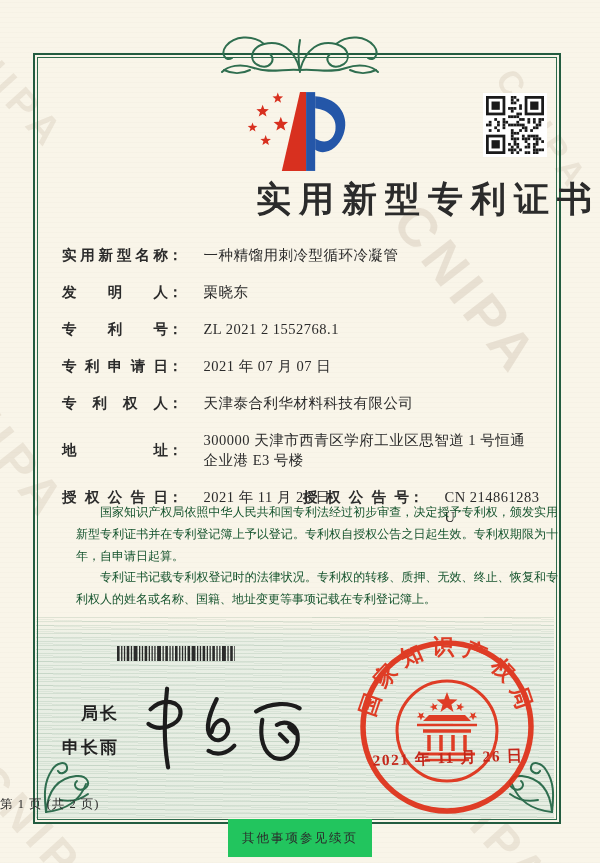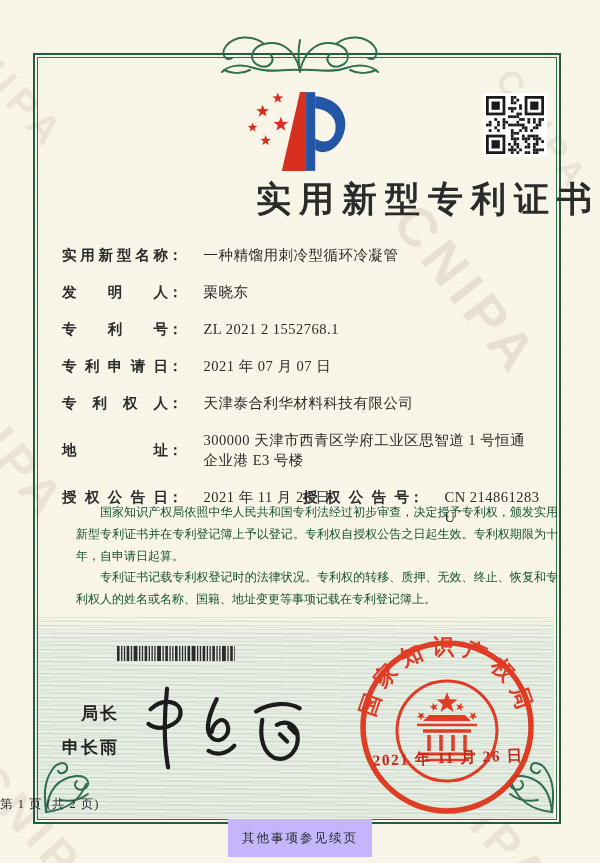--- a/index.html
+++ b/index.html
@@ -52,21 +52,21 @@
   .barcode{position:absolute;left:117px;top:646px;z-index:4;}
   .signer{position:absolute;left:62px;top:702px;z-index:4;font-family:"Liberation Sans",sans-serif;
           font-size:17px;font-weight:700;color:#222;text-align:right;}
   .signer div{margin-bottom:11px;letter-spacing:2px;}
   .signature{position:absolute;left:136px;top:680px;z-index:4;}
   .seal{position:absolute;left:356px;top:636px;z-index:5;opacity:0.93;}
   .seal-date{position:absolute;left:352px;top:748px;width:192px;text-align:center;z-index:6;
              font-size:15.5px;font-weight:700;color:#c4261a;letter-spacing:1.5px;transform:rotate(-2deg);}
   .page-info{position:absolute;left:0;top:796px;width:100%;text-align:left;z-index:6;font-size:12.5px;letter-spacing:1px;}
   .note{position:absolute;left:0;top:830px;width:100%;text-align:center;z-index:4;font-size:12.5px;letter-spacing:2px;}
-  .note span{background:#c4b5fd;padding:12px 14px;}
+  .note span{background:#22c55e;padding:12px 14px;}
   svg{display:block;}
 </style>
 </head>
 <body>
 
 <div class="page">
 
   <div class="wm wm1">CNIPA</div>
   <div class="wm wm2">CNIPA</div>
   <div class="wm wm3">CNIPA</div>

